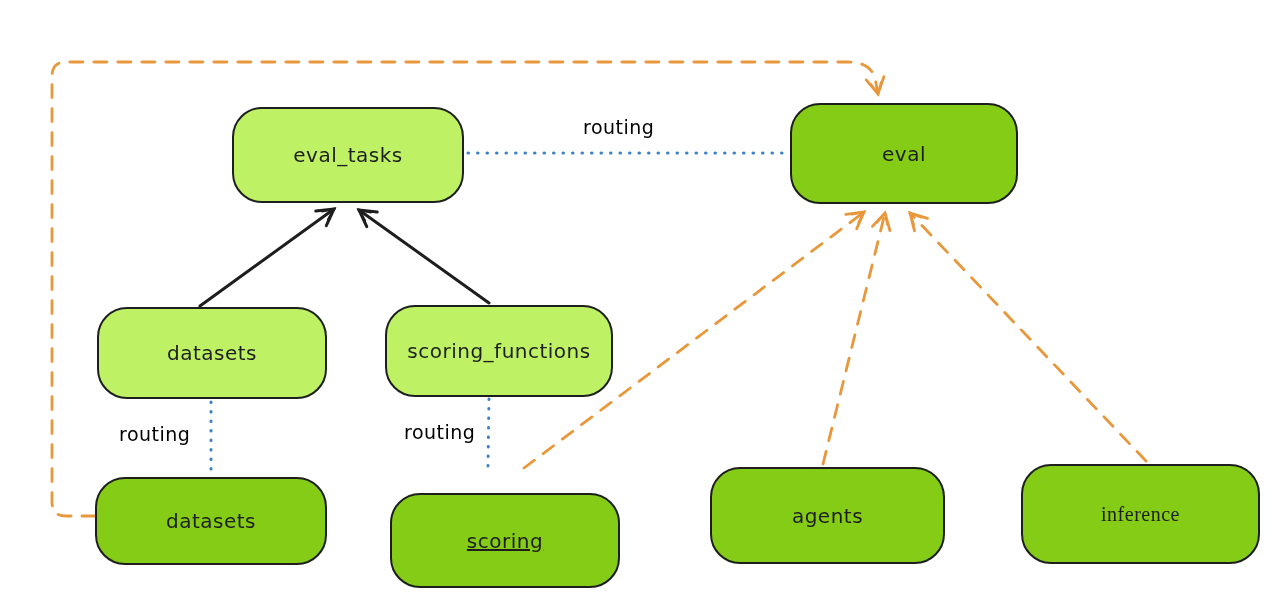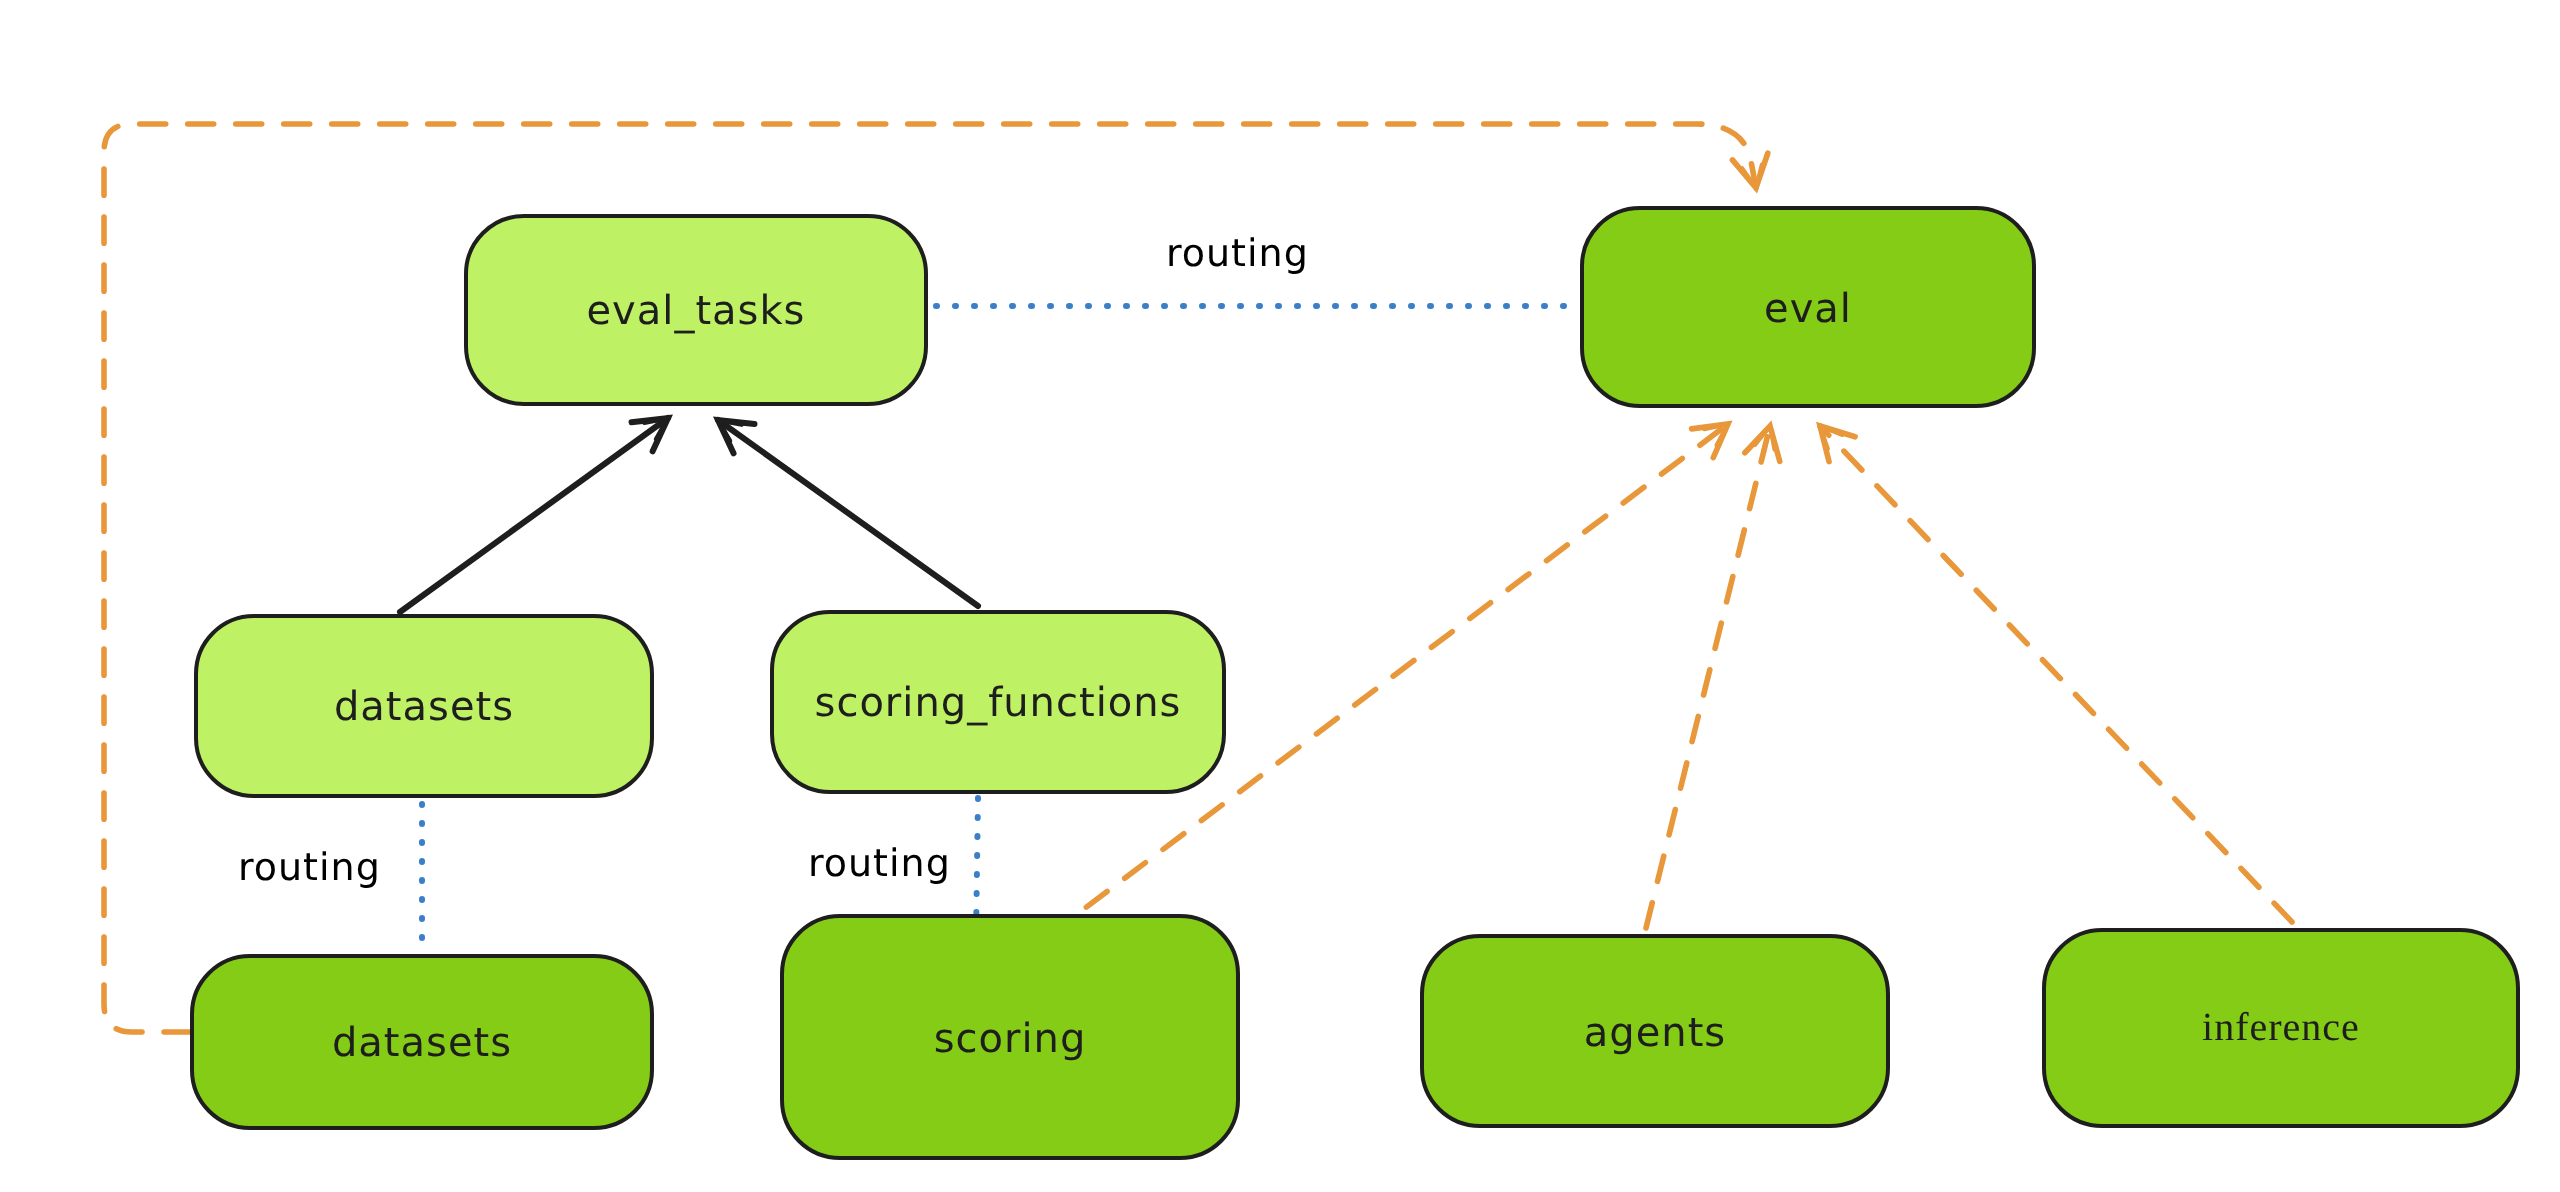--- a/index.html
+++ b/index.html
@@ -29,21 +29,21 @@
     color: #1e1e1e;
   }
   .node.blue  { background: #bef264; }
   .node.green { background: #84cc16; }
 
   #node-eval-tasks        { left: 232px; top: 107px; width: 232px; height: 96px; }
   #node-eval              { left: 790px; top: 103px; width: 228px; height: 101px; }
   #node-datasets          { left:  97px; top: 307px; width: 230px; height: 92px; }
   #node-scoring-functions { left: 385px; top: 305px; width: 228px; height: 92px; }
   #node-datasetio         { left:  95px; top: 477px; width: 232px; height: 88px; }
-  #node-scoring           { left: 390px; top: 457px; width: 230px; height: 123px; }
+  #node-scoring           { left: 390px; top: 493px; width: 230px; height: 95px; text-decoration: underline; }
   #node-agents            { left: 710px; top: 467px; width: 235px; height: 97px; justify-content: center; }
   #node-inference         { left: 1021px; top: 464px; width: 239px; height: 100px; font-family: Liberation Serif, serif; }
 
   .routing-label {
     position: absolute;
     color: #000000;
     font-weight: normal;
     font-size: 19px;
     letter-spacing: 0.5px;
   }

